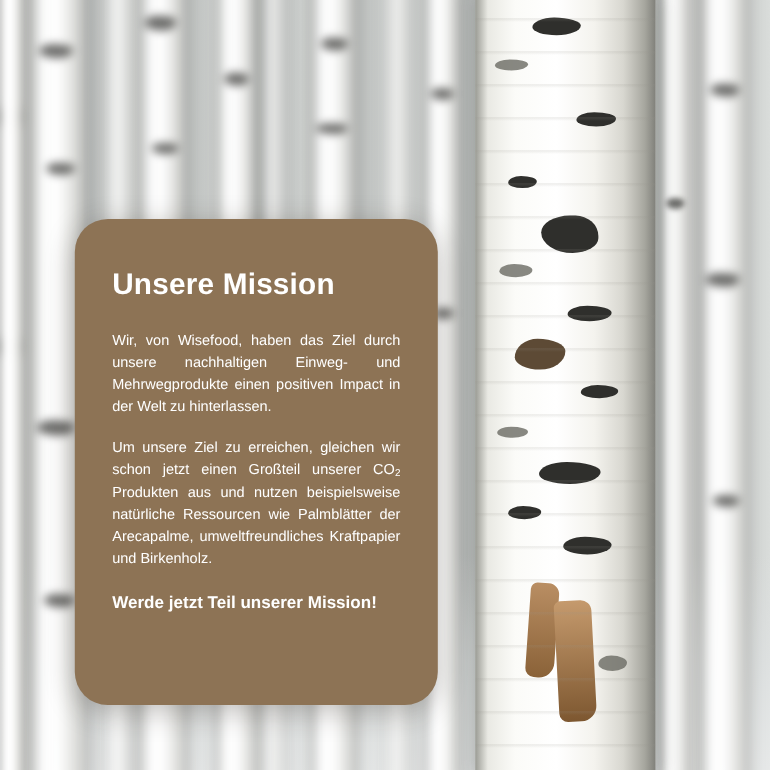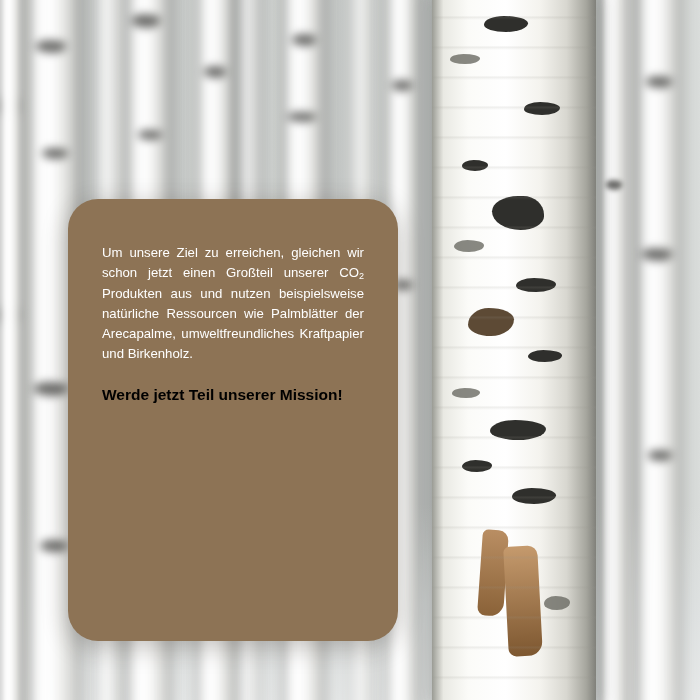--- a/index.html
+++ b/index.html
@@ -141,21 +141,21 @@
     text-align: justify;
     color: #ffffff;
     hyphens: manual;
   }
   .para:last-of-type { margin-bottom: 0; }
 
   .cta {
     font-size: 15.5px;
     font-weight: bold;
     margin-top: 22px;
-    color: #000000;
+    color: #ffffff;
   }
 
   sub {
     font-size: 9px;
     vertical-align: -2px;
   }
 </style>
 </head>
 <body>
 
@@ -224,21 +224,23 @@
     <div class="fmark grey" style="left:20px; top:398px; width:28px; height:10px;"></div>
     <div class="fmark" style="left:58px; top:430px; width:56px; height:20px;"></div>
     <div class="fmark" style="left:30px; top:470px; width:30px; height:12px;"></div>
     <div class="fmark" style="left:80px; top:498px; width:44px; height:16px;"></div>
     <div class="peel" style="left:48px; top:540px; width:26px; height:86px; transform:rotate(4deg);"></div>
     <div class="peel" style="left:74px; top:556px; width:34px; height:110px; transform:rotate(-3deg); background:linear-gradient(to bottom,#c59a6d,#7d5730);"></div>
     <div class="fmark grey" style="left:112px; top:606px; width:26px; height:14px;"></div>
   </div>
 
   <div class="card">
-
+    <h1 class="card-title">Unsere Mission</h1>
+
+    <p class="para">Wir, von Wisefood, haben das Ziel durch unsere nachhaltigen Einweg- und Mehrwegprodukte einen positiven Impact in der Welt zu hinterlassen.</p>
 
     <p class="para"><span>Um unsere Ziel zu erreichen, gleichen wir schon jetzt einen Großteil unserer CO</span><sub>2</sub><span> Produkten aus und nutzen beispielsweise natürliche Ressourcen wie Palmblätter der Arecapalme, umweltfreundliches Kraftpapier und Birkenholz.</span></p>
 
 
     <div class="cta">Werde jetzt Teil unserer Mission!</div>
   </div>
 
 </div>
 
 </body></html>

